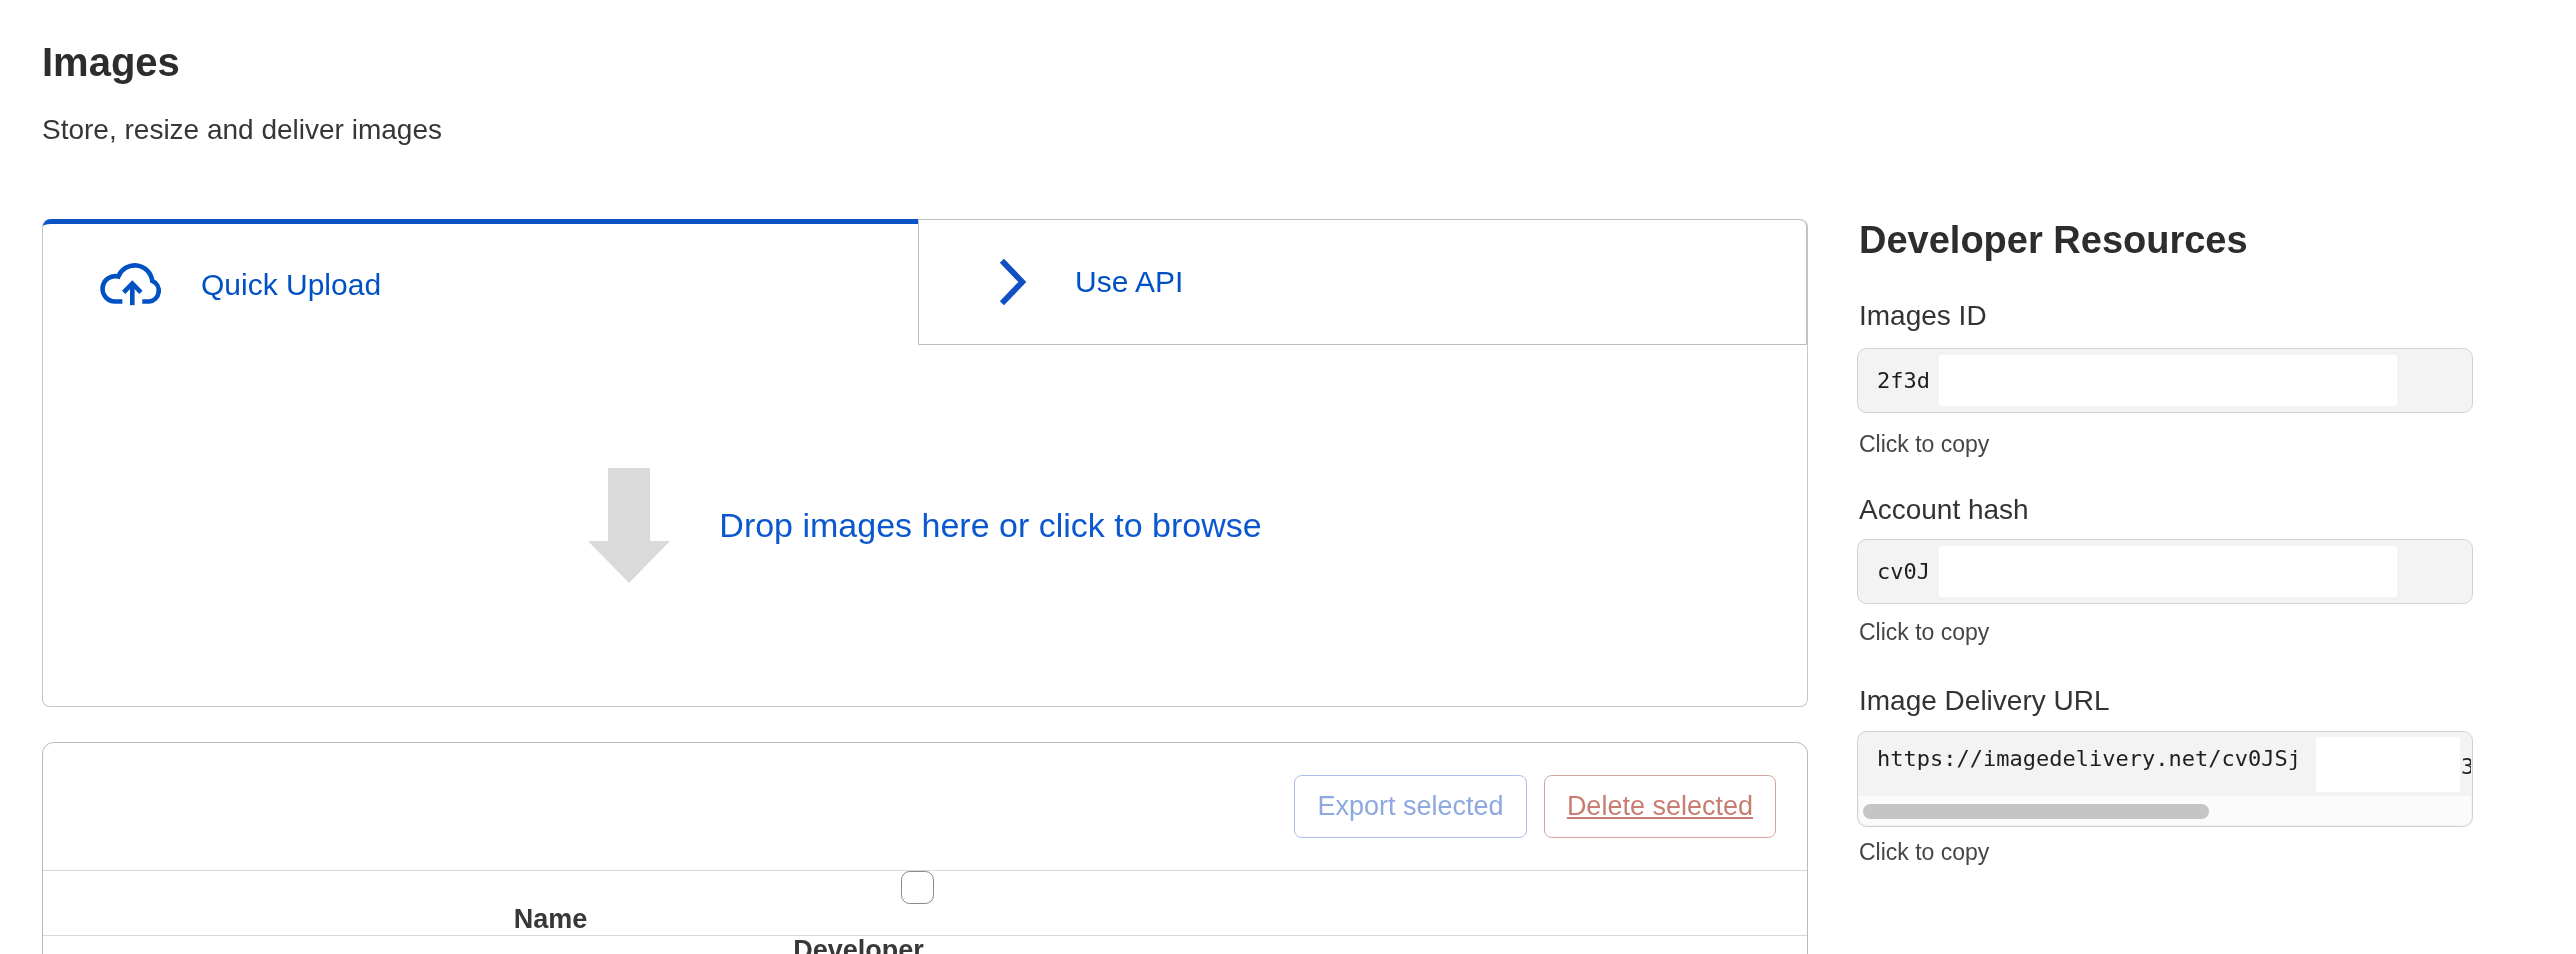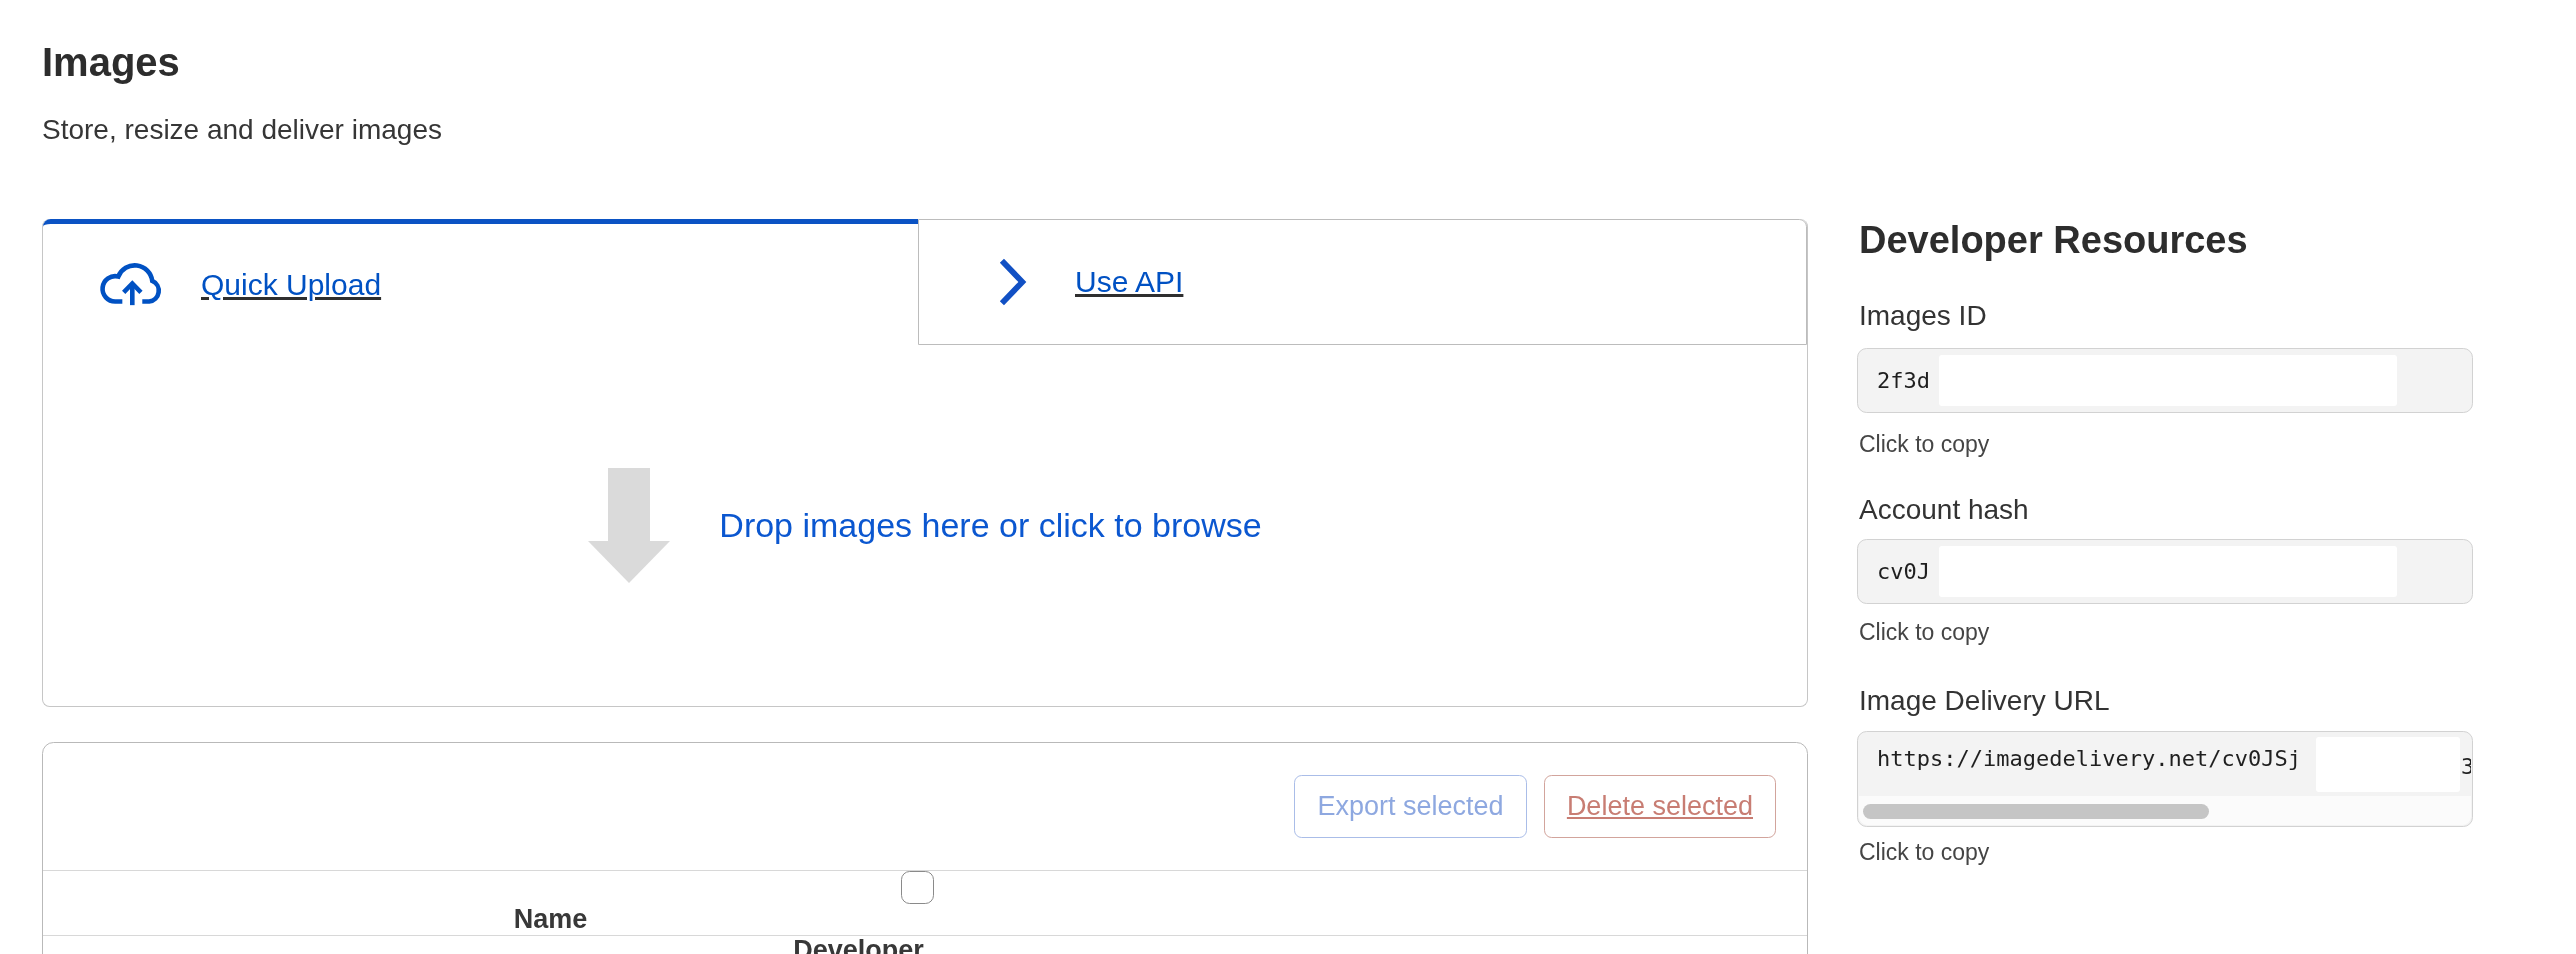--- a/index.html
+++ b/index.html
@@ -8,21 +8,21 @@
 
   
   .page-title { position:absolute; left:42px; top:40px; font-size:40px; font-weight:700; color:#2d2d2d; }
   .page-subtitle { position:absolute; left:42px; top:114px; font-size:28px; color:#363636; }
 
   
   .upload-panel { position:absolute; left:42px; top:219px; width:1766px; height:488px;
                   border:1.4px solid #c6c6c6; border-top:none; border-radius:7.7px;
                   display:flex; flex-direction:column; background:#fff; }
   .tabs { display:flex; height:126px; flex:0 0 126px; }
-  .tab { display:flex; align-items:center; cursor:pointer;text-decoration:underline; }
+  .tab { display:flex; align-items:center; cursor:pointer; }
   .tab-quick { width:875px; border-top:5.8px solid #0b53c4; border-radius:7.7px 0 0 0;
                padding-left:54px; gap:33px; }
   .tab-api { flex:1; border:1.4px solid #bcbcbc; border-radius:0 7.7px 0 0;
              padding-left:79px; gap:48px; }
   .tab-label { font-size:30px; color:#0051c3; }
 
   .dropzone { flex:1; display:flex; align-items:center; justify-content:center; gap:48px; cursor:pointer; }
   .big-arrow { position:relative; width:83px; height:115px; }
   .big-arrow .stem { position:absolute; left:20px; top:0; width:42px; height:73px; background:#dadada; }
   .big-arrow .head { position:absolute; left:0; top:73px; width:0; height:0;

